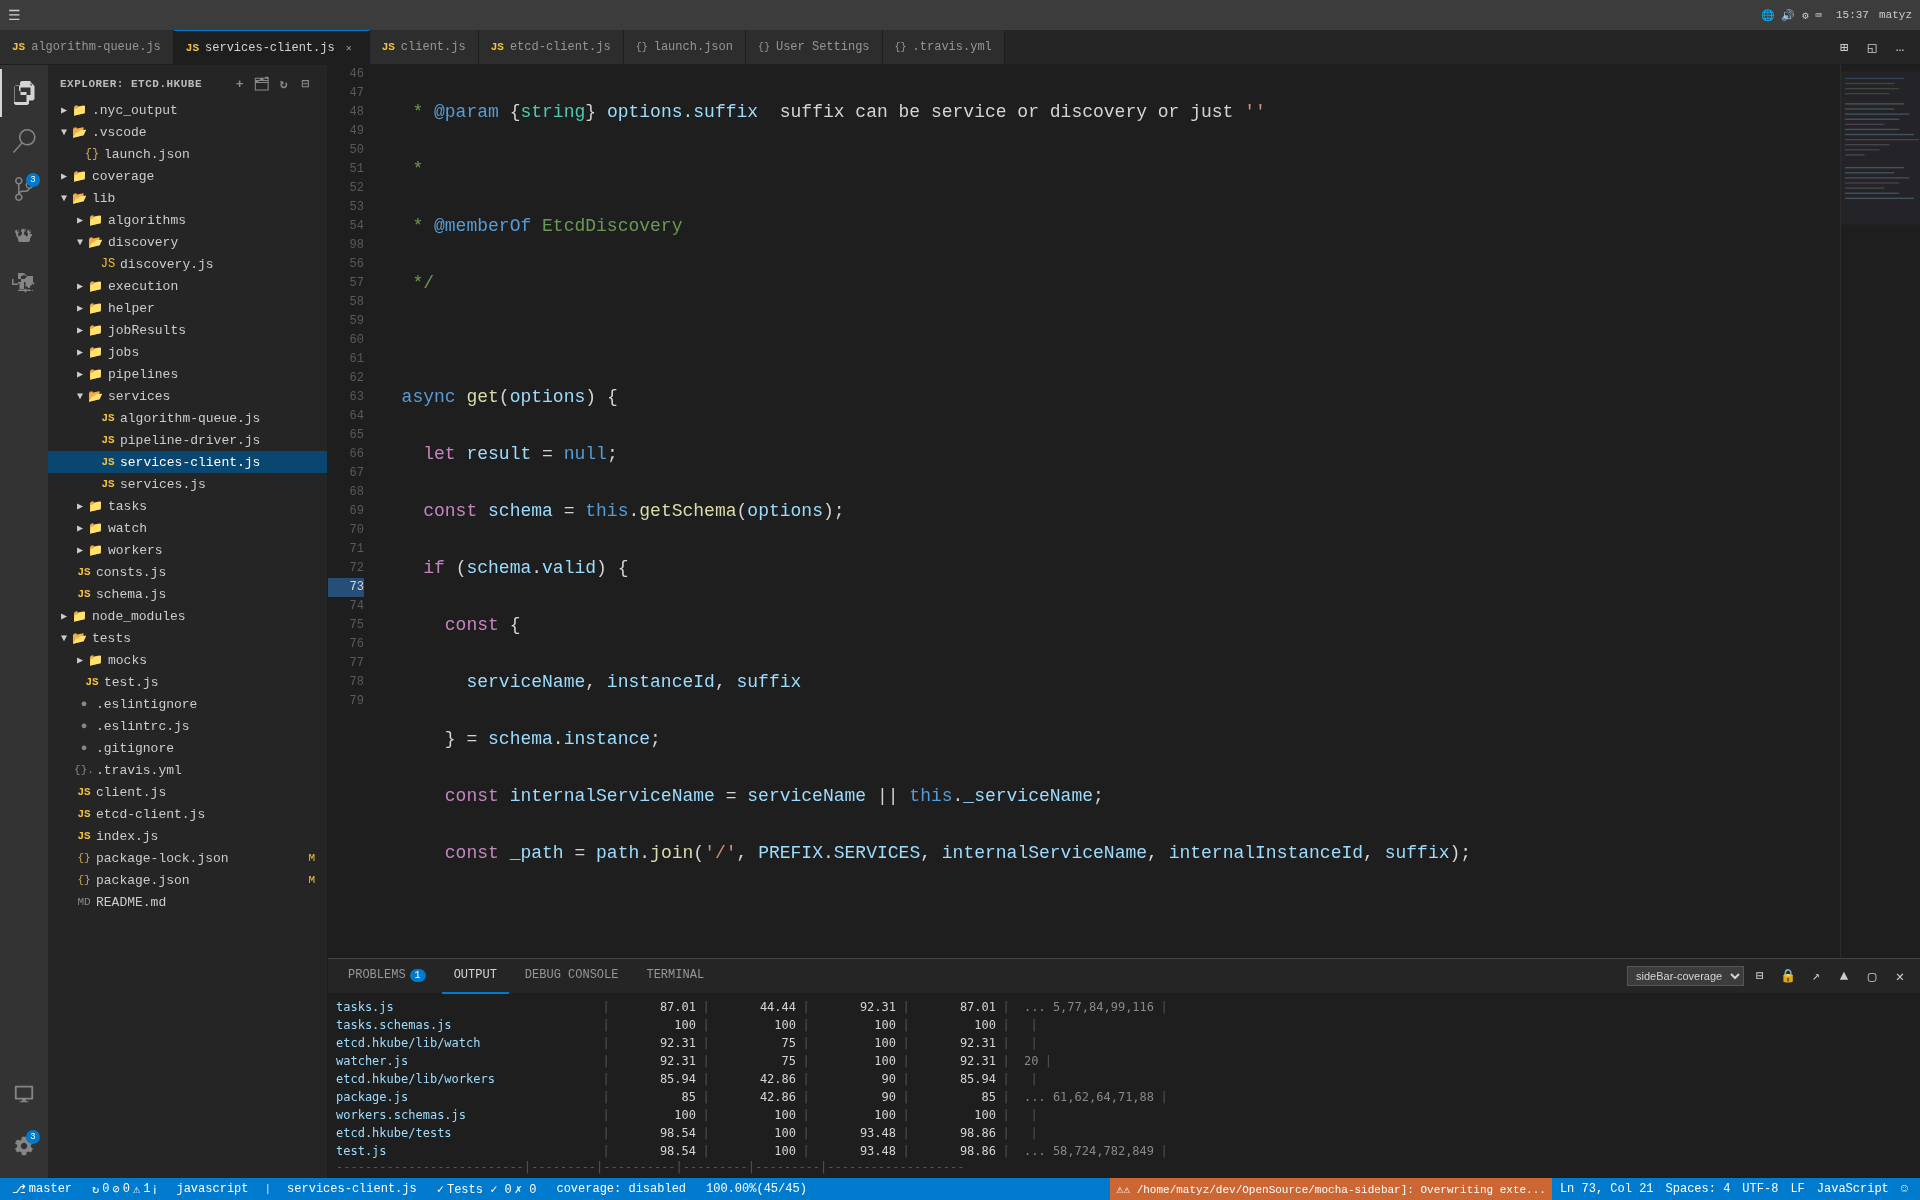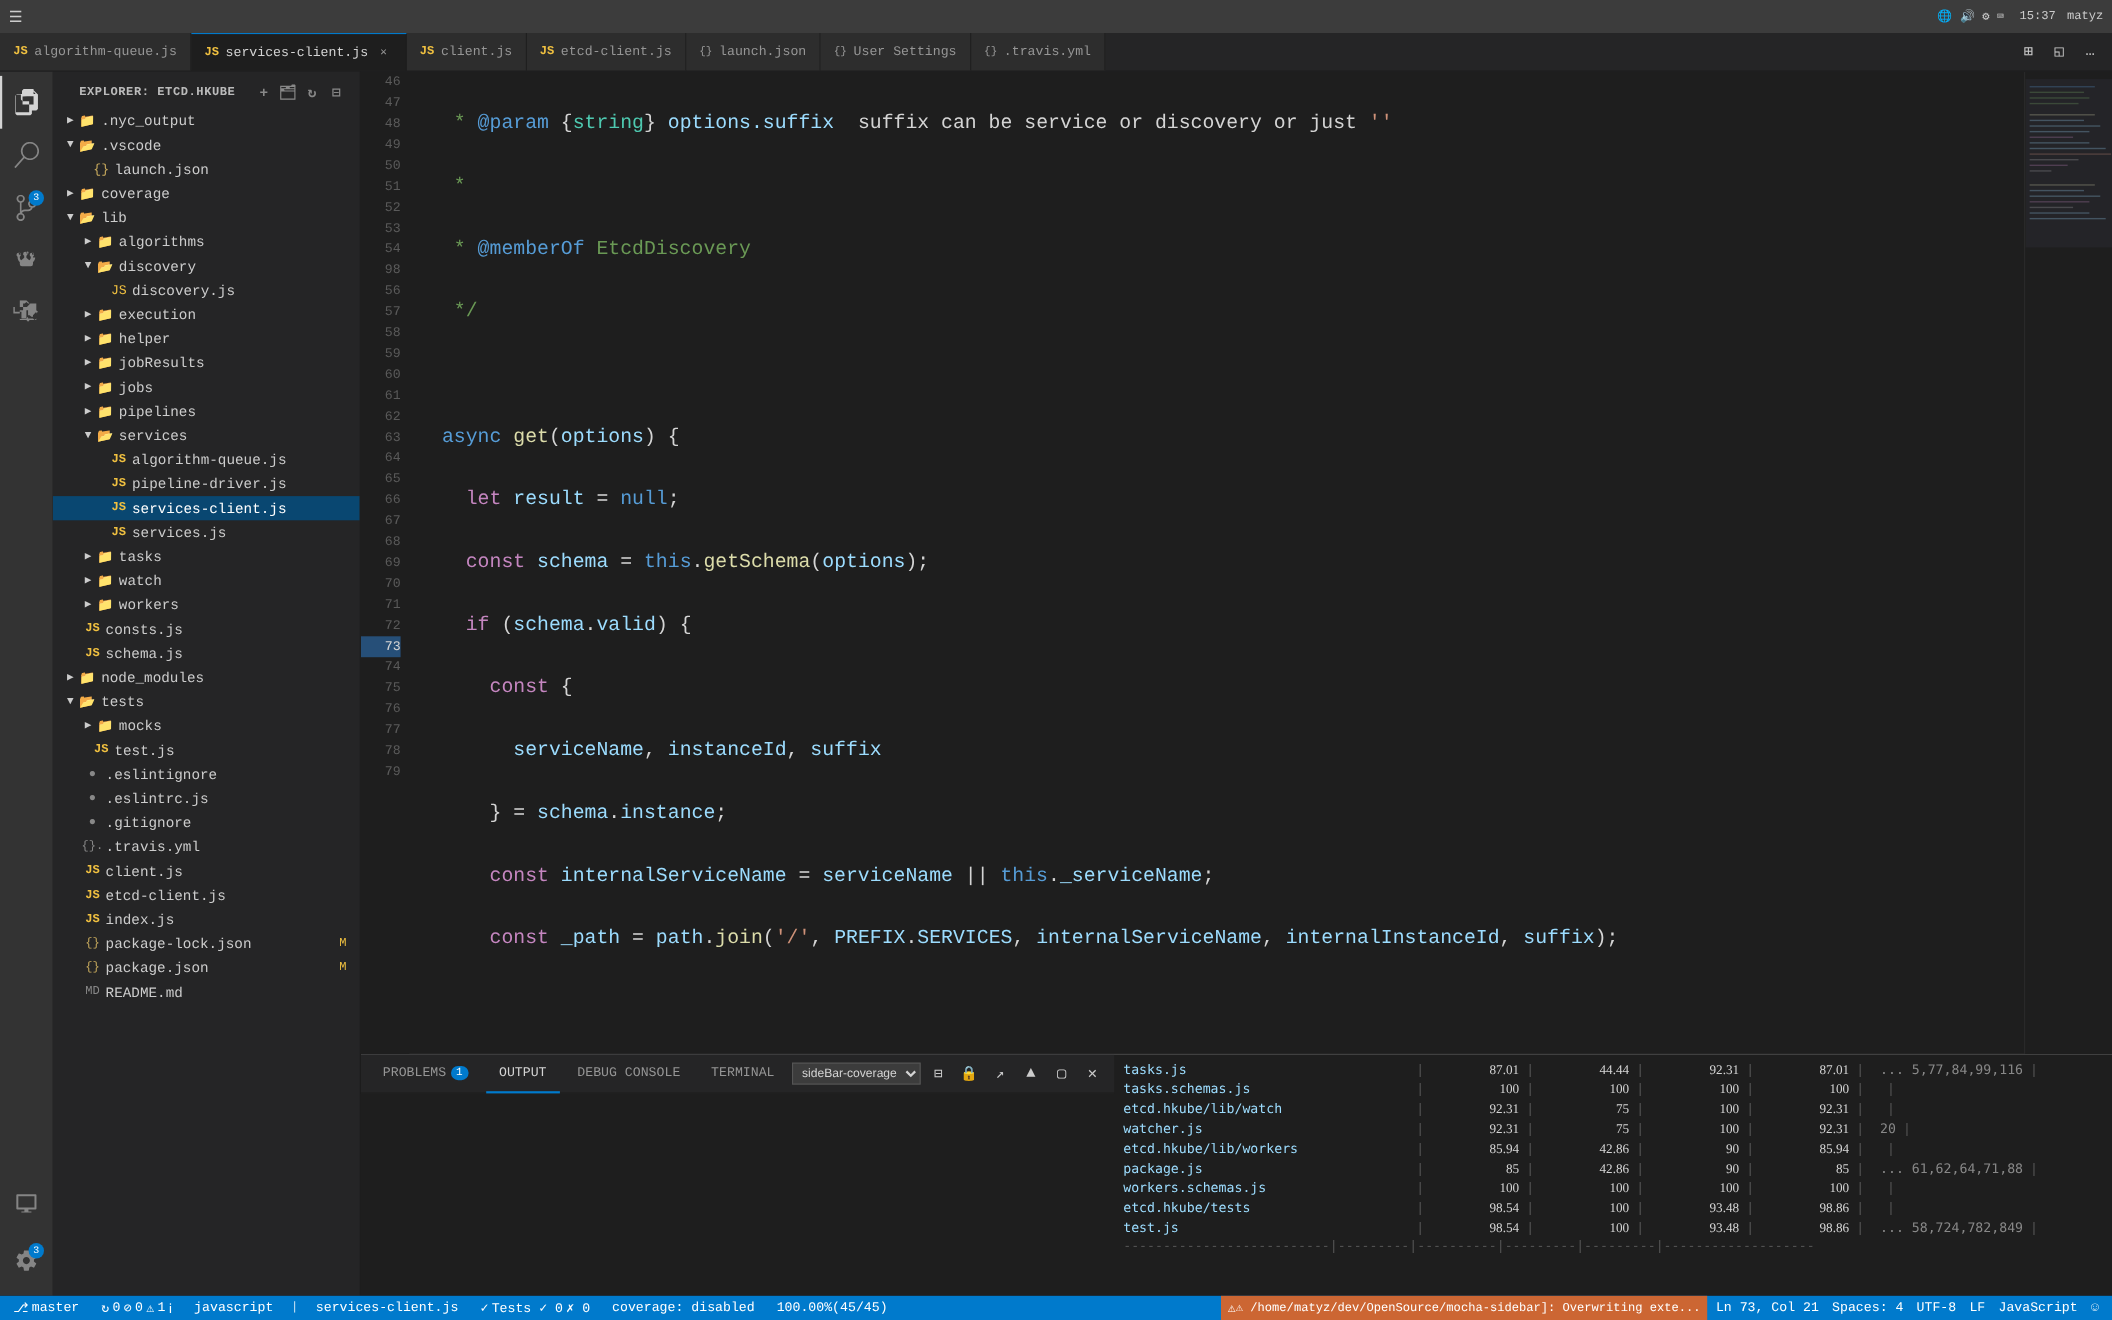--- a/index.html
+++ b/index.html
@@ -143,21 +143,21 @@
     .sidebar {
       width: 280px;
       background: #252526;
       border-right: 1px solid #1e1e1e;
       overflow-y: auto;
       flex-shrink: 0;
       display: flex;
       flex-direction: column;
     }
     .sidebar-title {
-      padding: 10px 12px 6px 24px;
+      padding: 10px 12px 6px 12px;
       font-size: 11px;
       font-weight: bold;
       text-transform: uppercase;
       color: #bbb;
       letter-spacing: 0.5px;
       display: flex;
       align-items: center;
       justify-content: space-between;
     }
     .sidebar-title-actions { display: flex; gap: 4px; }
@@ -278,21 +278,21 @@
       height: 100%;
       opacity: 0.6;
     }
 
     
     .panel {
       height: 220px;
       background: #1e1e1e;
       border-top: 1px solid #444;
       display: flex;
-      flex-direction: row;
+      flex-direction: column;
       flex-shrink: 0;
     }
     .panel-tabs {
       display: flex;
       align-items: center;
       height: 35px;
       background: #252526;
       border-bottom: 1px solid #1e1e1e;
       padding: 0 8px;
       gap: 4px;
@@ -341,21 +341,21 @@
       display: flex;
       align-items: center;
       height: 18px;
       padding: 0 8px;
       color: #d4d4d4;
       white-space: nowrap;
       font-size: 12px;
     }
     .coverage-file { width: 260px; color: #9cdcfe; }
     .coverage-sep { width: 20px; text-align: center; color: #555; }
-    .coverage-num { width: 80px; text-align: right; color: #d4d4d4; font-family: Liberation Serif, serif; }
+    .coverage-num { width: 80px; text-align: right; color: #d4d4d4; }
     .coverage-extra { color: #888; margin-left: 8px; }
     .coverage-divider { color: #555; padding: 0 8px; }
 
     
     .status-bar {
       height: 22px;
       background: #007acc;
       display: flex;
       align-items: center;
       padding: 0 8px;

